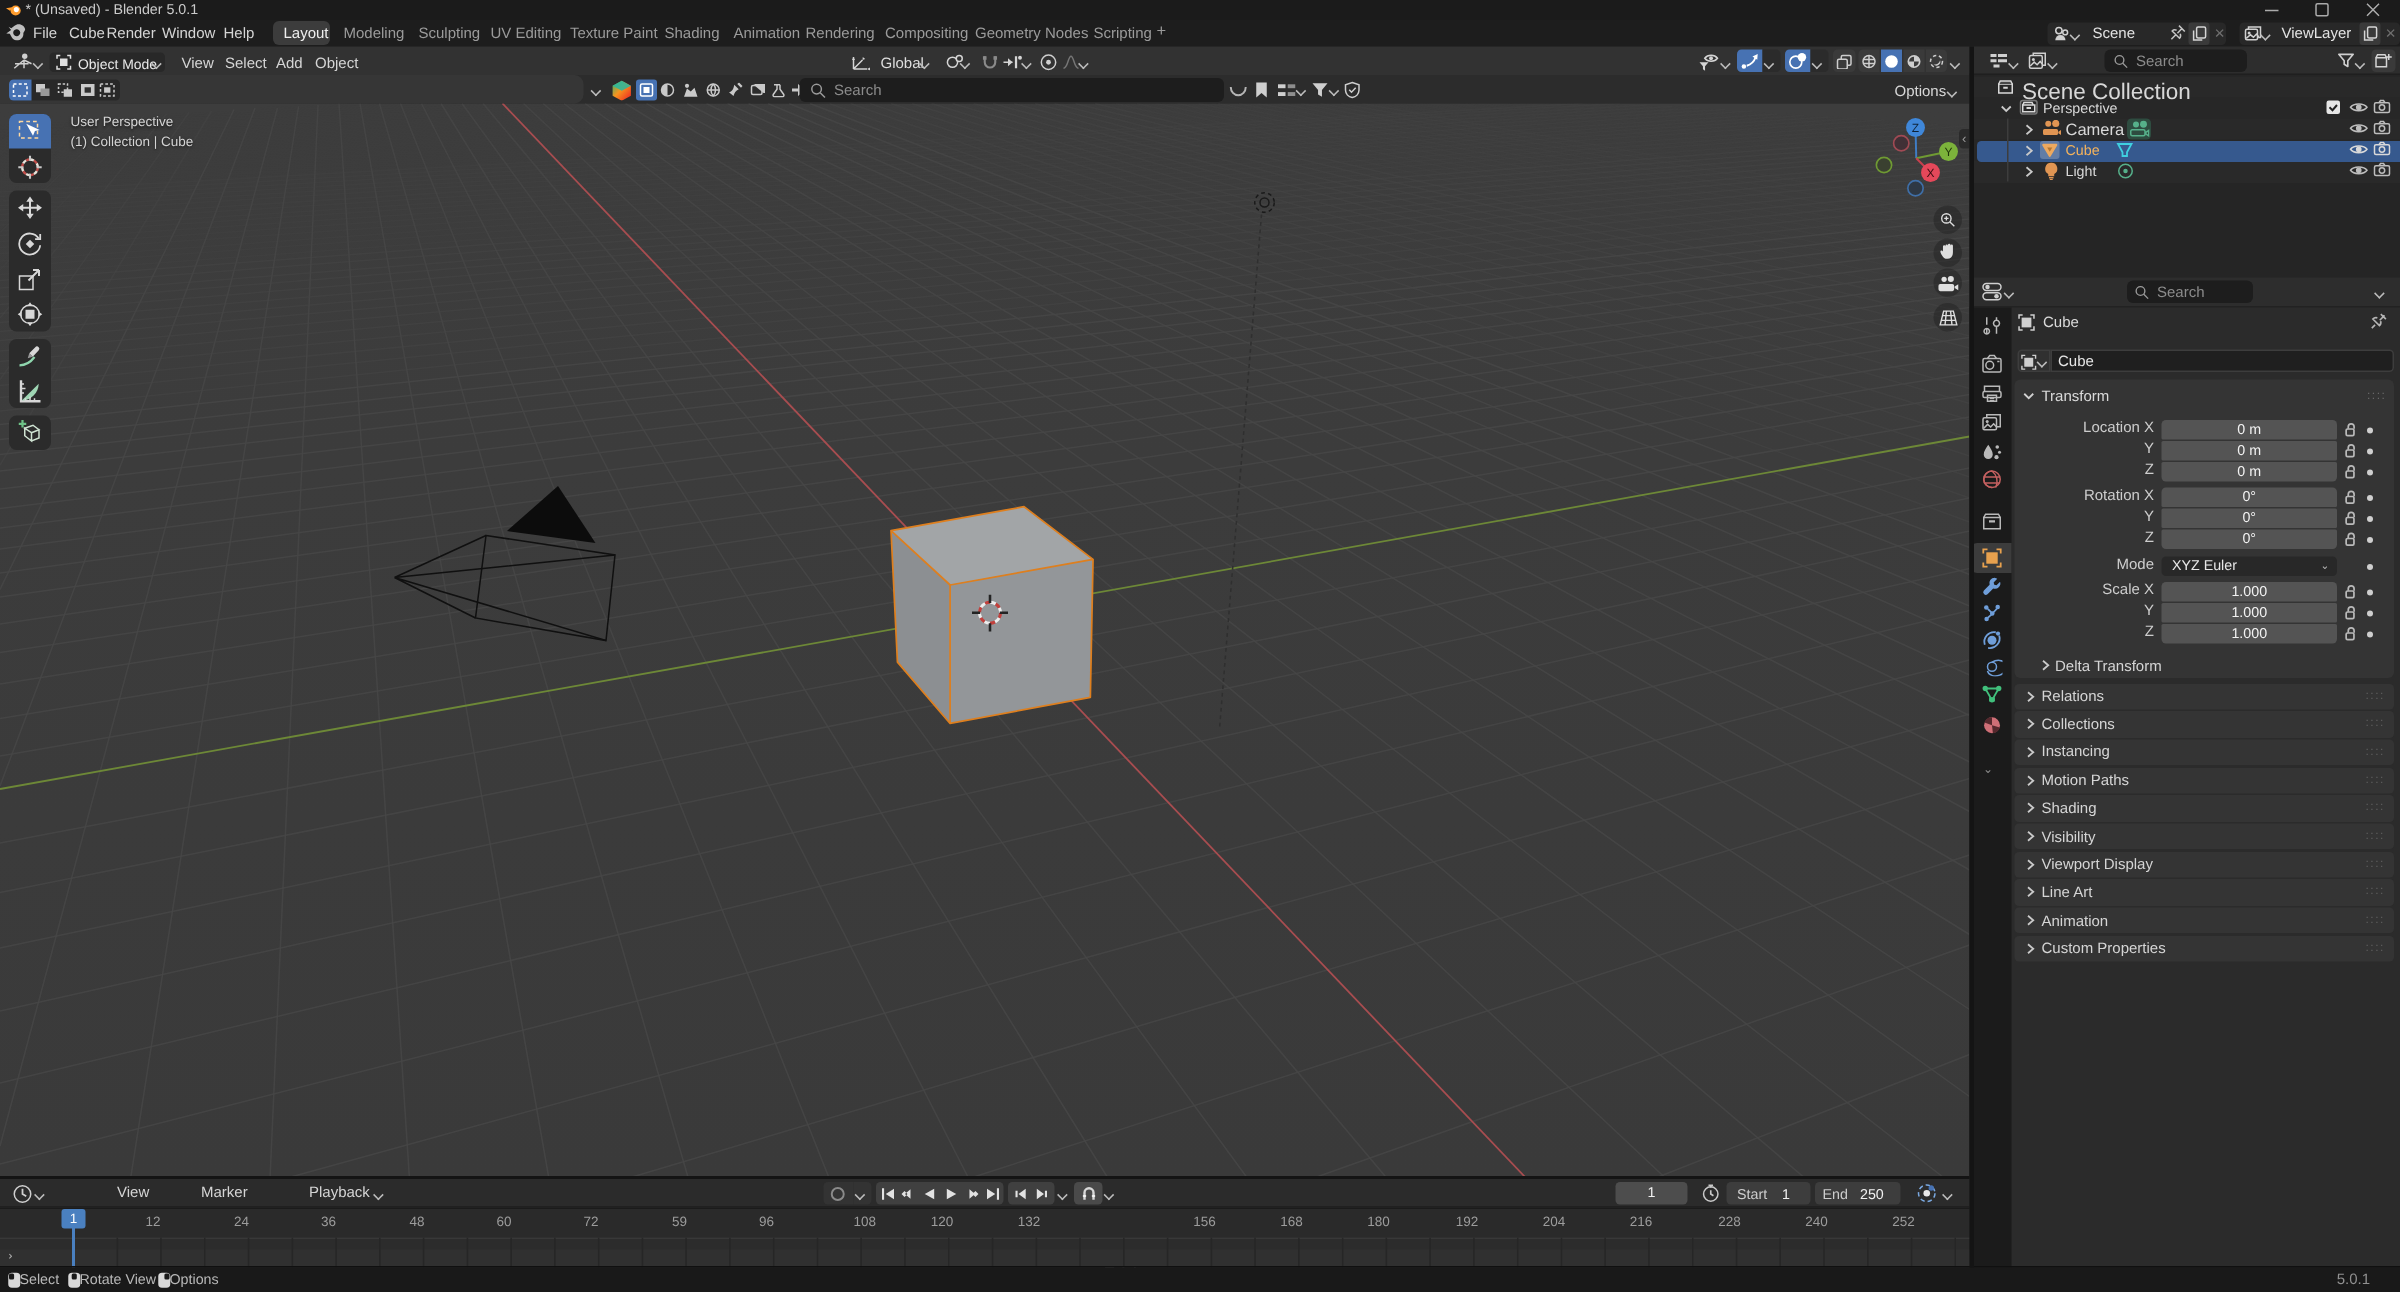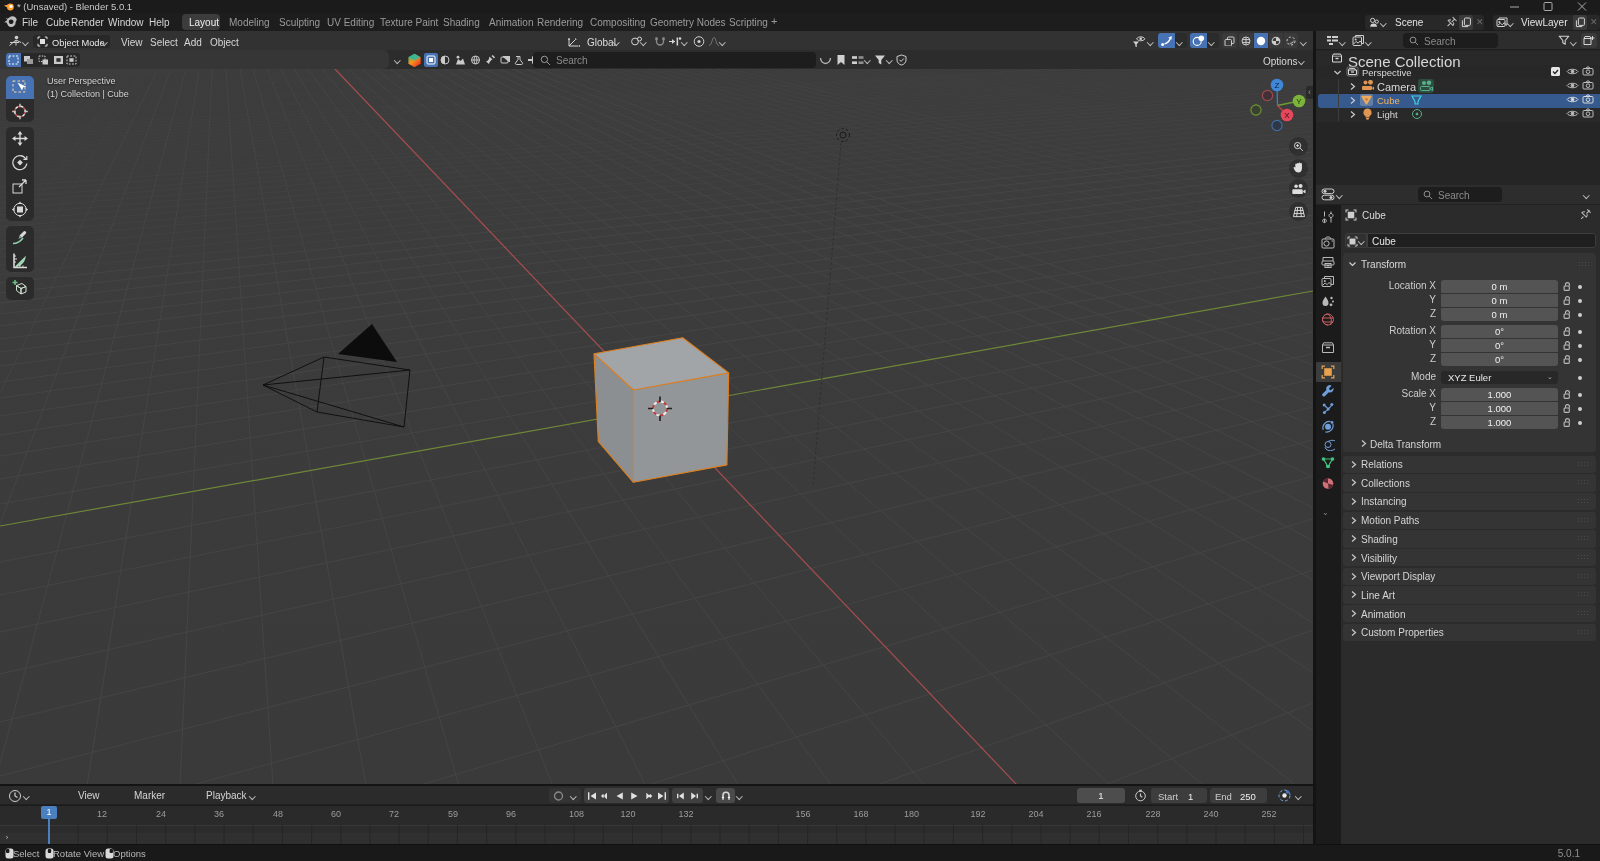--- a/index.html
+++ b/index.html
@@ -1046,21 +1046,21 @@
 <div class="abs" style="left:321px;top:809px;width:30px;text-align:center;font-size:9px;color:#9c9c9c">60</div>
 <div class="abs" style="left:379px;top:809px;width:30px;text-align:center;font-size:9px;color:#9c9c9c">72</div>
 <div class="abs" style="left:438px;top:809px;width:30px;text-align:center;font-size:9px;color:#9c9c9c">59</div>
 <div class="abs" style="left:496px;top:809px;width:30px;text-align:center;font-size:9px;color:#9c9c9c">96</div>
 <div class="abs" style="left:554px;top:809px;width:30px;text-align:right;font-size:9px;color:#9c9c9c">108</div>
 <div class="abs" style="left:613px;top:809px;width:30px;text-align:center;font-size:9px;color:#9c9c9c">120</div>
 <div class="abs" style="left:671px;top:809px;width:30px;text-align:center;font-size:9px;color:#9c9c9c">132</div>
 <div class="abs" style="left:729px;top:832px;width:30px;text-align:right;font-size:14px;color:#9c9c9c">144</div>
 <div class="abs" style="left:788px;top:809px;width:30px;text-align:center;font-size:9px;color:#9c9c9c">156</div>
 <div class="abs" style="left:846px;top:809px;width:30px;text-align:center;font-size:9px;color:#9c9c9c">168</div>
-<div class="abs" style="left:904px;top:809px;width:30px;font-size:9px;color:#9c9c9c">180</div>
+<div class="abs" style="left:904px;top:809px;width:30px;text-align:center;font-size:9px;color:#9c9c9c">180</div>
 <div class="abs" style="left:963px;top:809px;width:30px;text-align:center;font-size:9px;color:#9c9c9c">192</div>
 <div class="abs" style="left:1021px;top:809px;width:30px;text-align:center;font-size:9px;color:#9c9c9c">204</div>
 <div class="abs" style="left:1079px;top:809px;width:30px;text-align:center;font-size:9px;color:#9c9c9c">216</div>
 <div class="abs" style="left:1138px;top:809px;width:30px;text-align:center;font-size:9px;color:#9c9c9c">228</div>
 <div class="abs" style="left:1196px;top:809px;width:30px;text-align:center;font-size:9px;color:#9c9c9c">240</div>
 <div class="abs" style="left:1254px;top:809px;width:30px;text-align:center;font-size:9px;color:#9c9c9c">252</div>
 <div class="abs" style="left:0;top:825px;width:1313px;height:20px;background:#2c2c2c;border-top:1px solid #383838"></div>
 <div class="abs" style="left:0;top:833px;width:1313px;height:12px;background:#303030"></div>
 <svg class="abs" style="left:0;top:825px" width="1313" height="20">
         <line x1="49.0" y1="0" x2="49.0" y2="20" stroke="#262626"></line>

